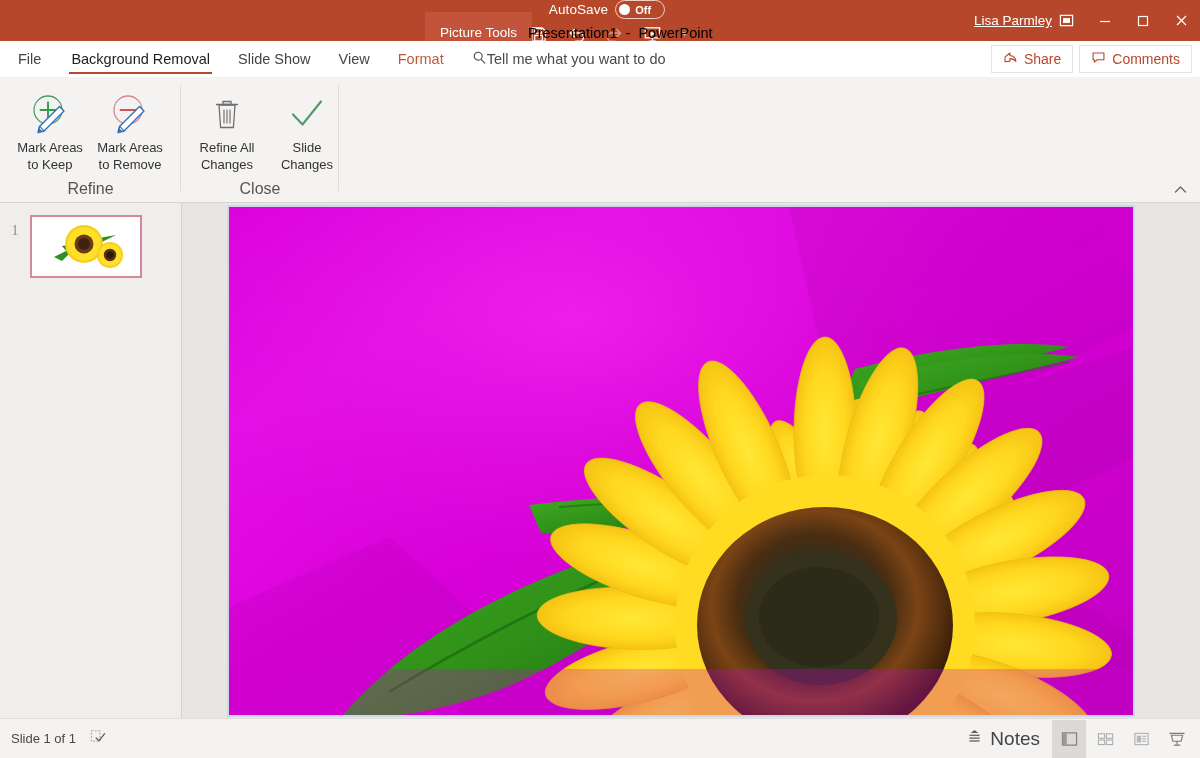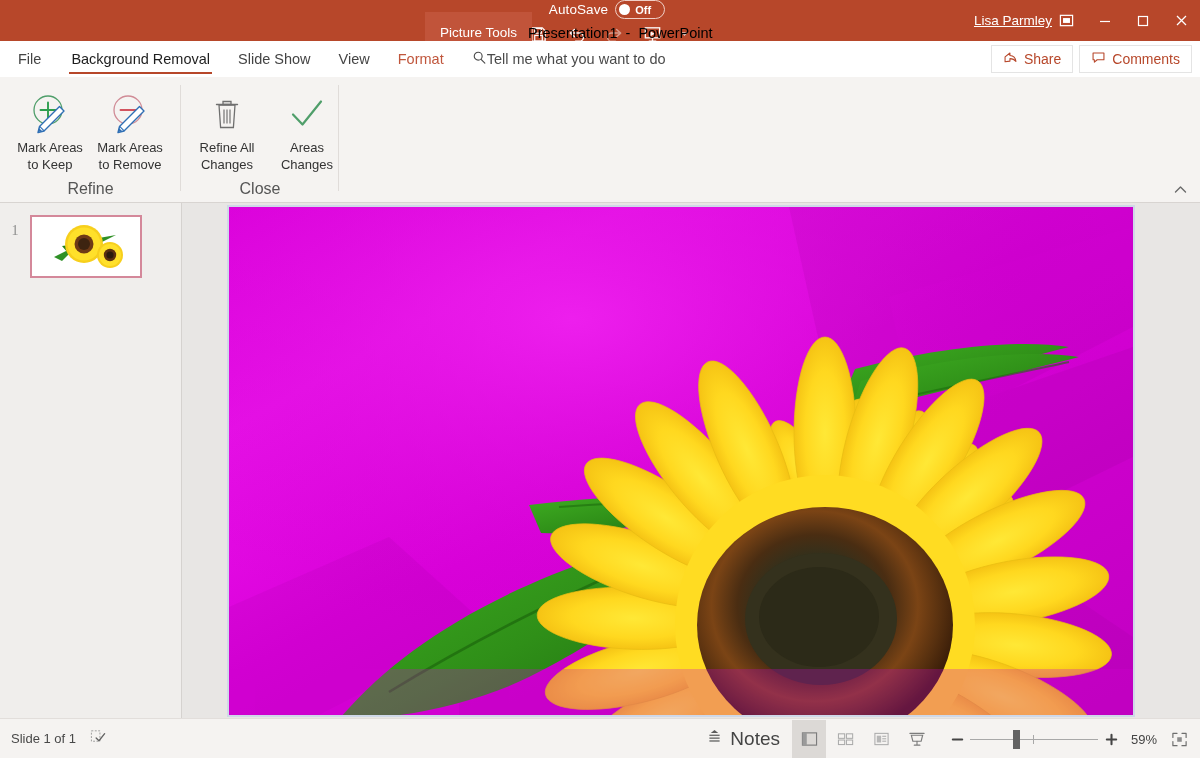--- a/index.html
+++ b/index.html
@@ -355,21 +355,21 @@
           </svg>
         </span>
         <span class="cap"><span>Refine All</span><br><span>Changes</span></span>
       </div>
       <div class="rbtn">
         <span class="glyph">
           <svg width="44" height="42" viewBox="0 0 44 42">
             <path d="M8 21.5l9.5 10L36 8.5" fill="none" stroke="#4f9e6a" stroke-width="2.2" stroke-linecap="round" stroke-linejoin="round"></path>
           </svg>
         </span>
-        <span class="cap"><span>Areas</span><br><span>Changes</span></span>
+        <span class="cap"><span>Slide</span><br><span>Changes</span></span>
       </div>
     </div>
     <div class="rgroup-title">Close</div>
     <div class="rgroup-sep"></div>
   </div>
 
   <div class="ribbon-collapse">
     <svg width="13" height="9" viewBox="0 0 13 9">
         <path d="M1.5 7L6.5 2l5 5" fill="none" stroke="#6a6a6a" stroke-width="1.4" stroke-linecap="round" stroke-linejoin="round"></path>
       </svg>
@@ -601,38 +601,14 @@
         </svg>
     </div>
     <div class="viewbtn">
       <svg width="18" height="17" viewBox="0 0 19 18">
           <path d="M2 2.5h15" stroke="#7c7c7c" stroke-width="1.4" stroke-linecap="round"></path>
           <path d="M3.5 4.5h12l-1.6 6.3H5.1z" fill="none" stroke="#7c7c7c" stroke-width="1.2"></path>
           <path d="M9.5 10.8v4M6.6 15h6" stroke="#7c7c7c" stroke-width="1.2" stroke-linecap="round"></path>
         </svg>
     </div>
 
-    <div class="zoomgroup">
-      <div class="zoom-ico">
-        <svg width="15" height="15" viewBox="0 0 16 16">
-            <path d="M3 8h10" stroke="#444" stroke-width="2.2" stroke-linecap="round"></path>
-          </svg>
-      </div>
-      <div class="zoom-track">
-        <div class="zoom-line"></div>
-        <div class="zoom-mid"></div>
-        <div class="zoom-handle"></div>
-      </div>
-      <div class="zoom-ico">
-        <svg width="15" height="15" viewBox="0 0 16 16">
-            <path d="M3 8h10M8 3v10" stroke="#444" stroke-width="2.2" stroke-linecap="round"></path>
-          </svg>
-      </div>
-      <div class="zoom-pct">59%</div>
-      <div class="fit-btn">
-        <svg width="17" height="17" viewBox="0 0 18 18">
-          <path d="M2 2.5h4.4M2 2.5v4.4M16 2.5h-4.4M16 2.5v4.4M2 15.5h4.4M2 15.5v-4.4M16 15.5h-4.4M16 15.5v-4.4" stroke="#6e6e6e" stroke-width="1.25" stroke-linecap="round"></path>
-          <rect x="6.6" y="6.6" width="4.8" height="4.8" fill="#8c8c8c"></rect>
-        </svg>
-      </div>
-    </div>
   </div>
 </div>
 
 </body></html>

